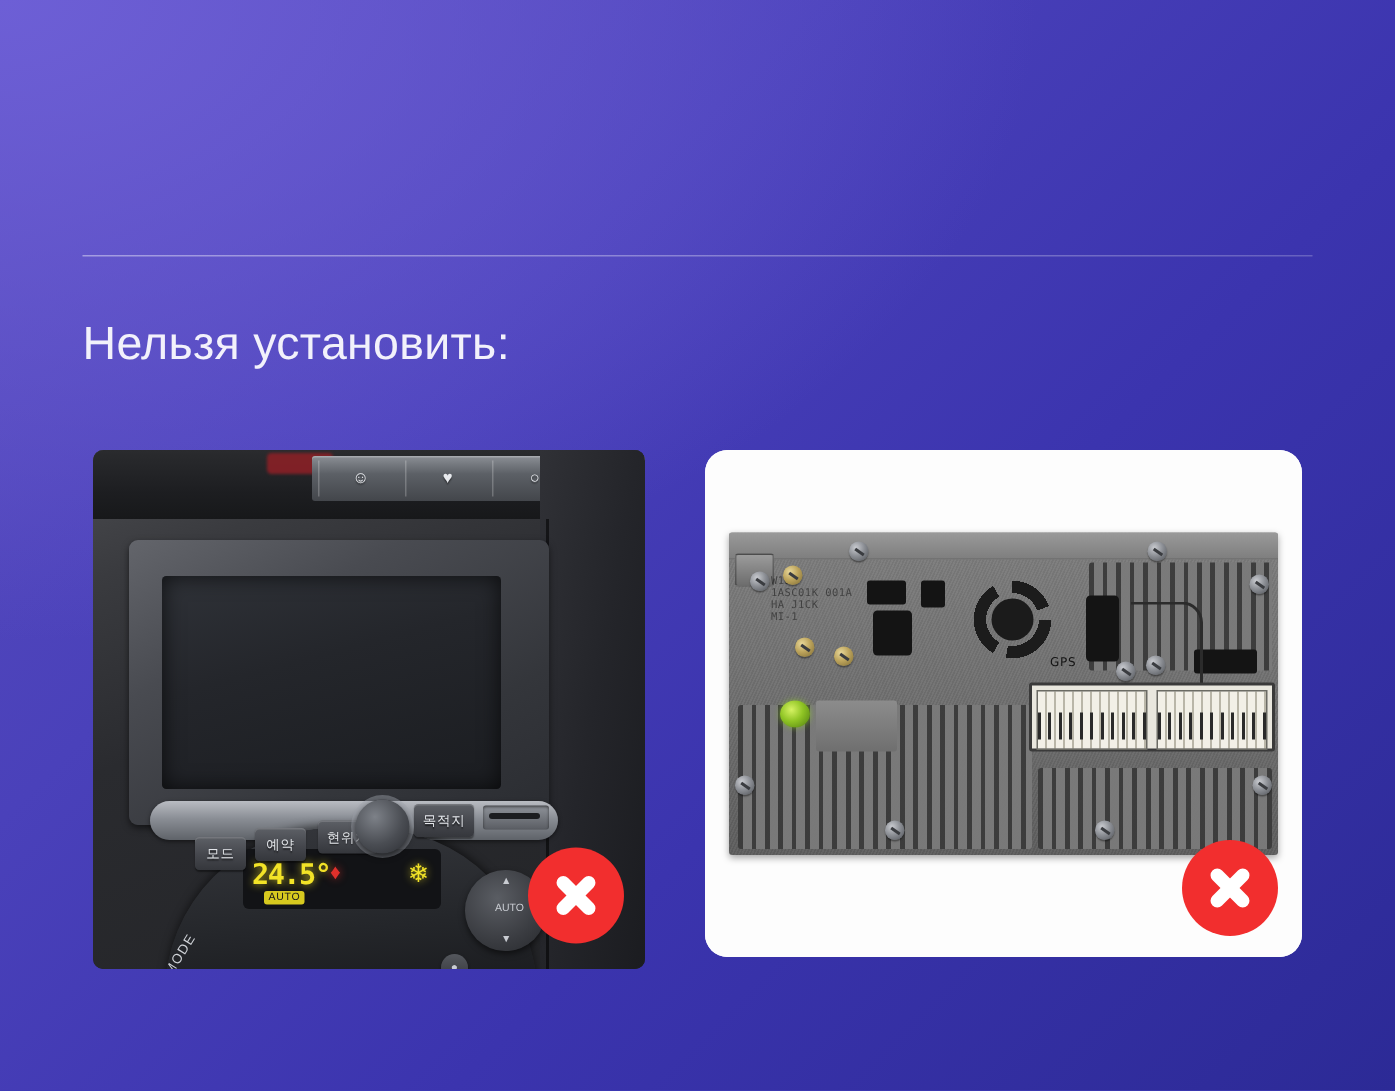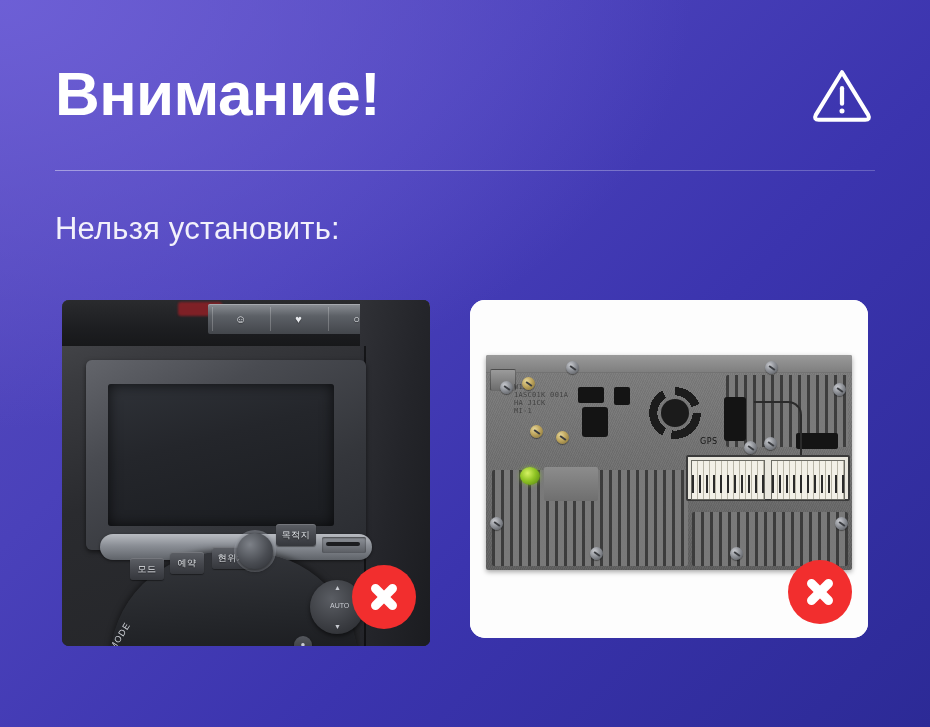--- a/index.html
+++ b/index.html
@@ -151,21 +151,21 @@
     border-radius:3px;
     color:#e3e6ea; font-size:9px; line-height:22px; text-align:center;
     letter-spacing:.5px;
     text-shadow:0 1px 1px rgba(0,0,0,.6);
     box-shadow:0 1px 1px rgba(0,0,0,.4), 0 1px 0 rgba(255,255,255,.15) inset;
     z-index:2;
   }
   .kb1{ left:68px; top:258px; }
   .kb2{ left:108px; top:252px; }
   .kb3{ left:150px; top:247px; width:40px; }
-  .kb4{ left:214px; top:224px; width:40px; }
+  .kb4{ left:214px; top:236px; width:40px; }
   .slot{
     position:absolute; left:260px; top:237px; width:44px; height:16px;
     background:linear-gradient(180deg,#8f939a 0%, #5a5d63 100%);
     border-radius:2px;
     box-shadow:0 1px 2px rgba(0,0,0,.55) inset;
   }
   .slot::after{
     content:""; position:absolute; left:4px; top:5px; width:34px; height:4px;
     background:#1c1d20; border-radius:2px;
   }
@@ -339,29 +339,20 @@
     position:absolute; left:268px; top:46px; width:48px; height:56px;
     border-right:2px solid #2b2b2b; border-top:2px solid #2b2b2b;
     border-radius:0 14px 0 0;
   }
 </style>
 </head>
 <body>
 
 <div class="slide">
 
-  <div class="header">
-    <div class="title">Внимание!</div>
-
-    <svg class="warn-icon" viewBox="0 0 64 64">
-      <path d="M32 8.5 L59 52.5 Q61.5 57.5 56 57.5 L8 57.5 Q2.5 57.5 5 52.5 Z" fill="none" stroke="#ffffff" stroke-width="4.2" stroke-linejoin="round" stroke-linecap="round"></path>
-      <line x1="32" y1="25" x2="32" y2="41" stroke="#ffffff" stroke-width="4.4" stroke-linecap="round"></line>
-      <circle cx="32" cy="48.5" r="2.6" fill="#ffffff"></circle>
-    </svg>
-  </div>
 
   <div class="divider"></div>
 
   <div class="subtitle">Нельзя установить:</div>
 
   <div class="cards">
 
     <div class="card card-left">
       <div class="dash">
 
@@ -385,20 +376,26 @@
         <div class="knob"></div>
 
         <div class="kbtn kb1">모드</div>
         <div class="kbtn kb2">예약</div>
         <div class="kbtn kb3">현위치</div>
         <div class="kbtn kb4">목적지</div>
 
         <div class="slot"></div>
 
         <div class="climate">
+          <div class="climate-lcd">
+            <div class="lcd-temp">24.5°</div>
+            <div class="lcd-red">♦</div>
+            <div class="lcd-fan">❄</div>
+            <div class="lcd-auto">AUTO</div>
+          </div>
           <div class="mode-label">MODE</div>
 
           <div class="cbtn" style="left:184px; bottom:18px;">●</div>
           <div class="cpad">
             <span style="left:24px; top:4px;">▲</span>
             <span style="left:20px; top:22px;">AUTO</span>
             <span style="left:24px; bottom:4px;">▼</span>
           </div>
         </div>
 

